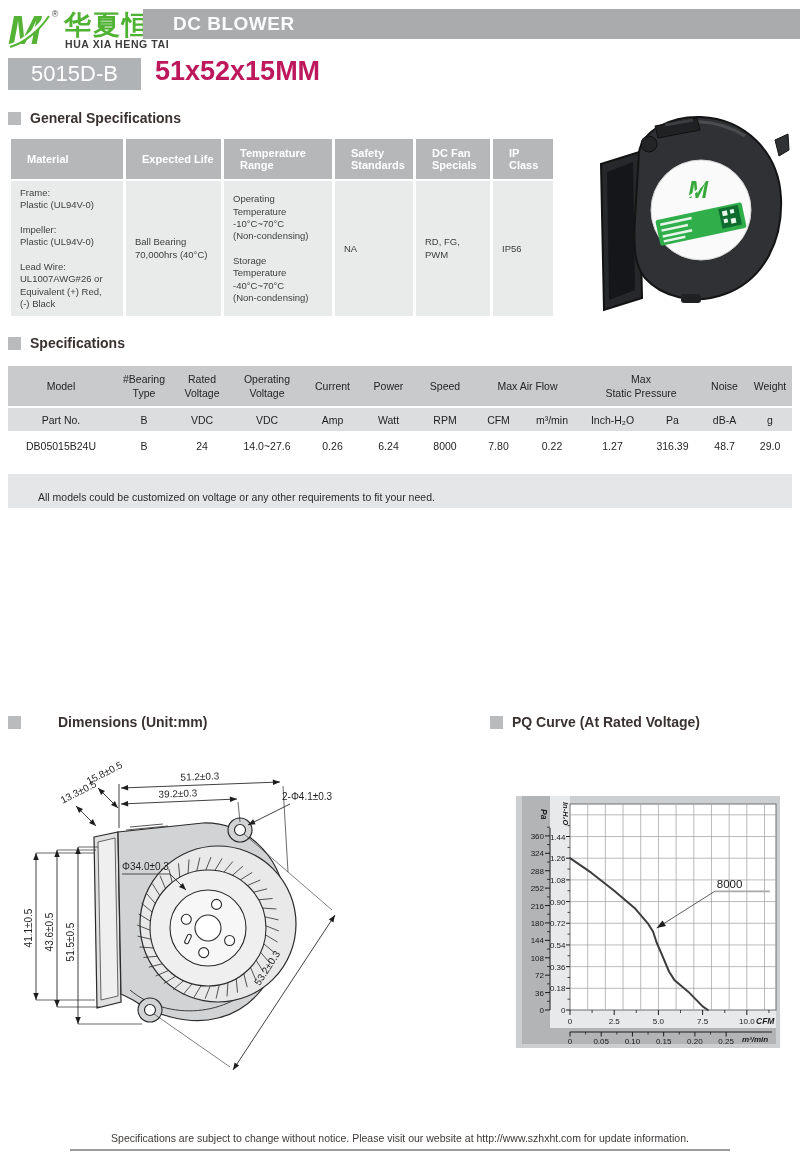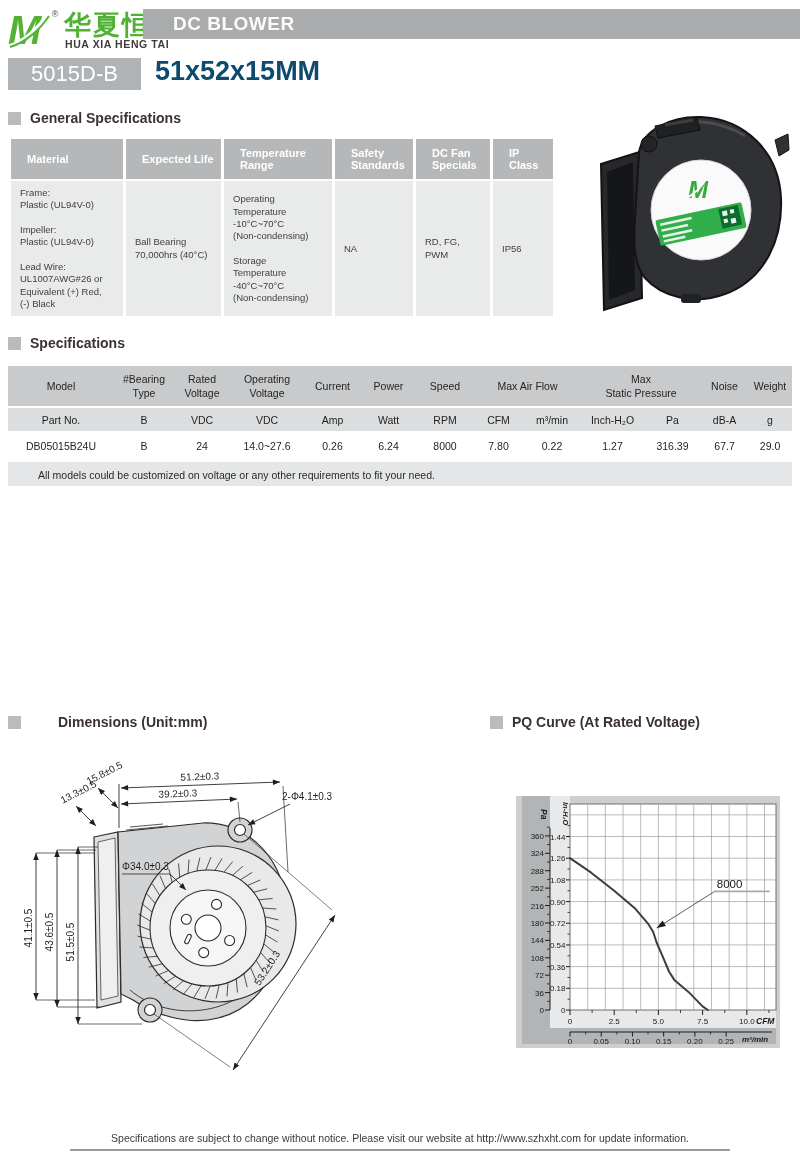--- a/index.html
+++ b/index.html
@@ -7,42 +7,42 @@
     font-family:"Liberation Sans", sans-serif; color:#3a3231; }
   .page { position:relative; width:800px; height:1152px; overflow:hidden; background:#fff; }
 
   .banner { position:absolute; left:143px; top:9px; width:788px; height:30px;
     background:#a9abad; color:#fbfbfb; font-size:19px; font-weight:bold;
     letter-spacing:.5px; line-height:30px; padding-left:30px; }
   .logo-svg { position:absolute; left:6px; top:4px; }
 
   .model-badge { position:absolute; left:8px; top:58px; width:133px; height:32px;
     background:#b0b3b5; color:#fff; font-size:22px; text-align:center; line-height:32px; }
-  .size-title { position:absolute; left:155px; top:56px; font-size:27px; font-weight:600; color:#0c4a6e; }
+  .size-title { position:absolute; left:155px; top:56px; font-size:27px; font-weight:600; color:#be185d; }
 
   .sec-head { position:absolute; font-size:14px; font-weight:bold; color:#3a3231; }
   .sq { position:absolute; width:13px; height:13px; background:#b9bbbd; }
 
   table { border-collapse:separate; }
   .gen { position:absolute; left:8px; top:137px; border-spacing:3px 2px; }
   .gen th { background:#b5b7b9; color:#fff; font-size:11px; font-weight:bold;
     text-align:left; padding:4px 6px 4px 16px; height:40px; vertical-align:middle; }
   .gen td { background:#e9eaea; font-size:9.5px; color:#3f3e3e; line-height:1.3;
     padding:6px 4px 6px 9px; height:133px; vertical-align:middle; }
   .pre { white-space:pre-line; }
 
   .specwrap { position:absolute; left:8px; top:364px; width:784px; }
   .spec { border-spacing:0 2px; width:784px; table-layout:fixed; }
   .spec th { background:#c9cacc; color:#242424; font-size:10.5px; font-weight:400;
     height:40px; text-align:center; vertical-align:middle; line-height:1.35; }
   .spec td { font-size:10.5px; color:#1f1f1f; text-align:center; vertical-align:middle; }
   .spec .su td { background:#dbddde; height:23px; }
   .spec .sd td { background:#fff; height:25px; }
-  .spec-note { margin-top:2px; background:#e5e6e7; font-size:10.5px; color:#2a2a2a;
-    padding:7px 8px 5px 30px; }
+  .spec-note { margin-top:14px; background:#e5e6e7; font-size:10.5px; color:#2a2a2a;
+    padding:17px 8px 5px 30px; }
 
   .dims-svg { position:absolute; left:18px; top:742px; }
   .chart-svg { position:absolute; left:516px; top:796px; }
   .photo-svg { position:absolute; left:585px; top:100px; }
 
   .footer-note { position:absolute; left:0; top:1132px; width:800px; text-align:center;
     font-size:10.5px; color:#3c3836; }
   .footer-line { position:absolute; left:70px; top:1149px; width:660px; height:2px; background:#9b9b9b; }
 
   svg text { font-family:"Liberation Sans", sans-serif; }
@@ -204,21 +204,21 @@
         <td>B</td>
         <td>24</td>
         <td>14.0~27.6</td>
         <td>0.26</td>
         <td>6.24</td>
         <td>8000</td>
         <td>7.80</td>
         <td>0.22</td>
         <td>1.27</td>
         <td>316.39</td>
-        <td>67.7</td>
+        <td>48.7</td>
         <td>29.0</td>
       </tr>
     </tbody>
       </table>
     <div class="spec-note">All models could be customized on voltage or any other requirements to fit your need.</div>
   </div>
 
   <div class="sq" style="left:8px; top:716px;"></div>
   <div class="sec-head" style="left:30px; top:714px;padding-left:28px;">Dimensions (Unit:mm)</div>
 

